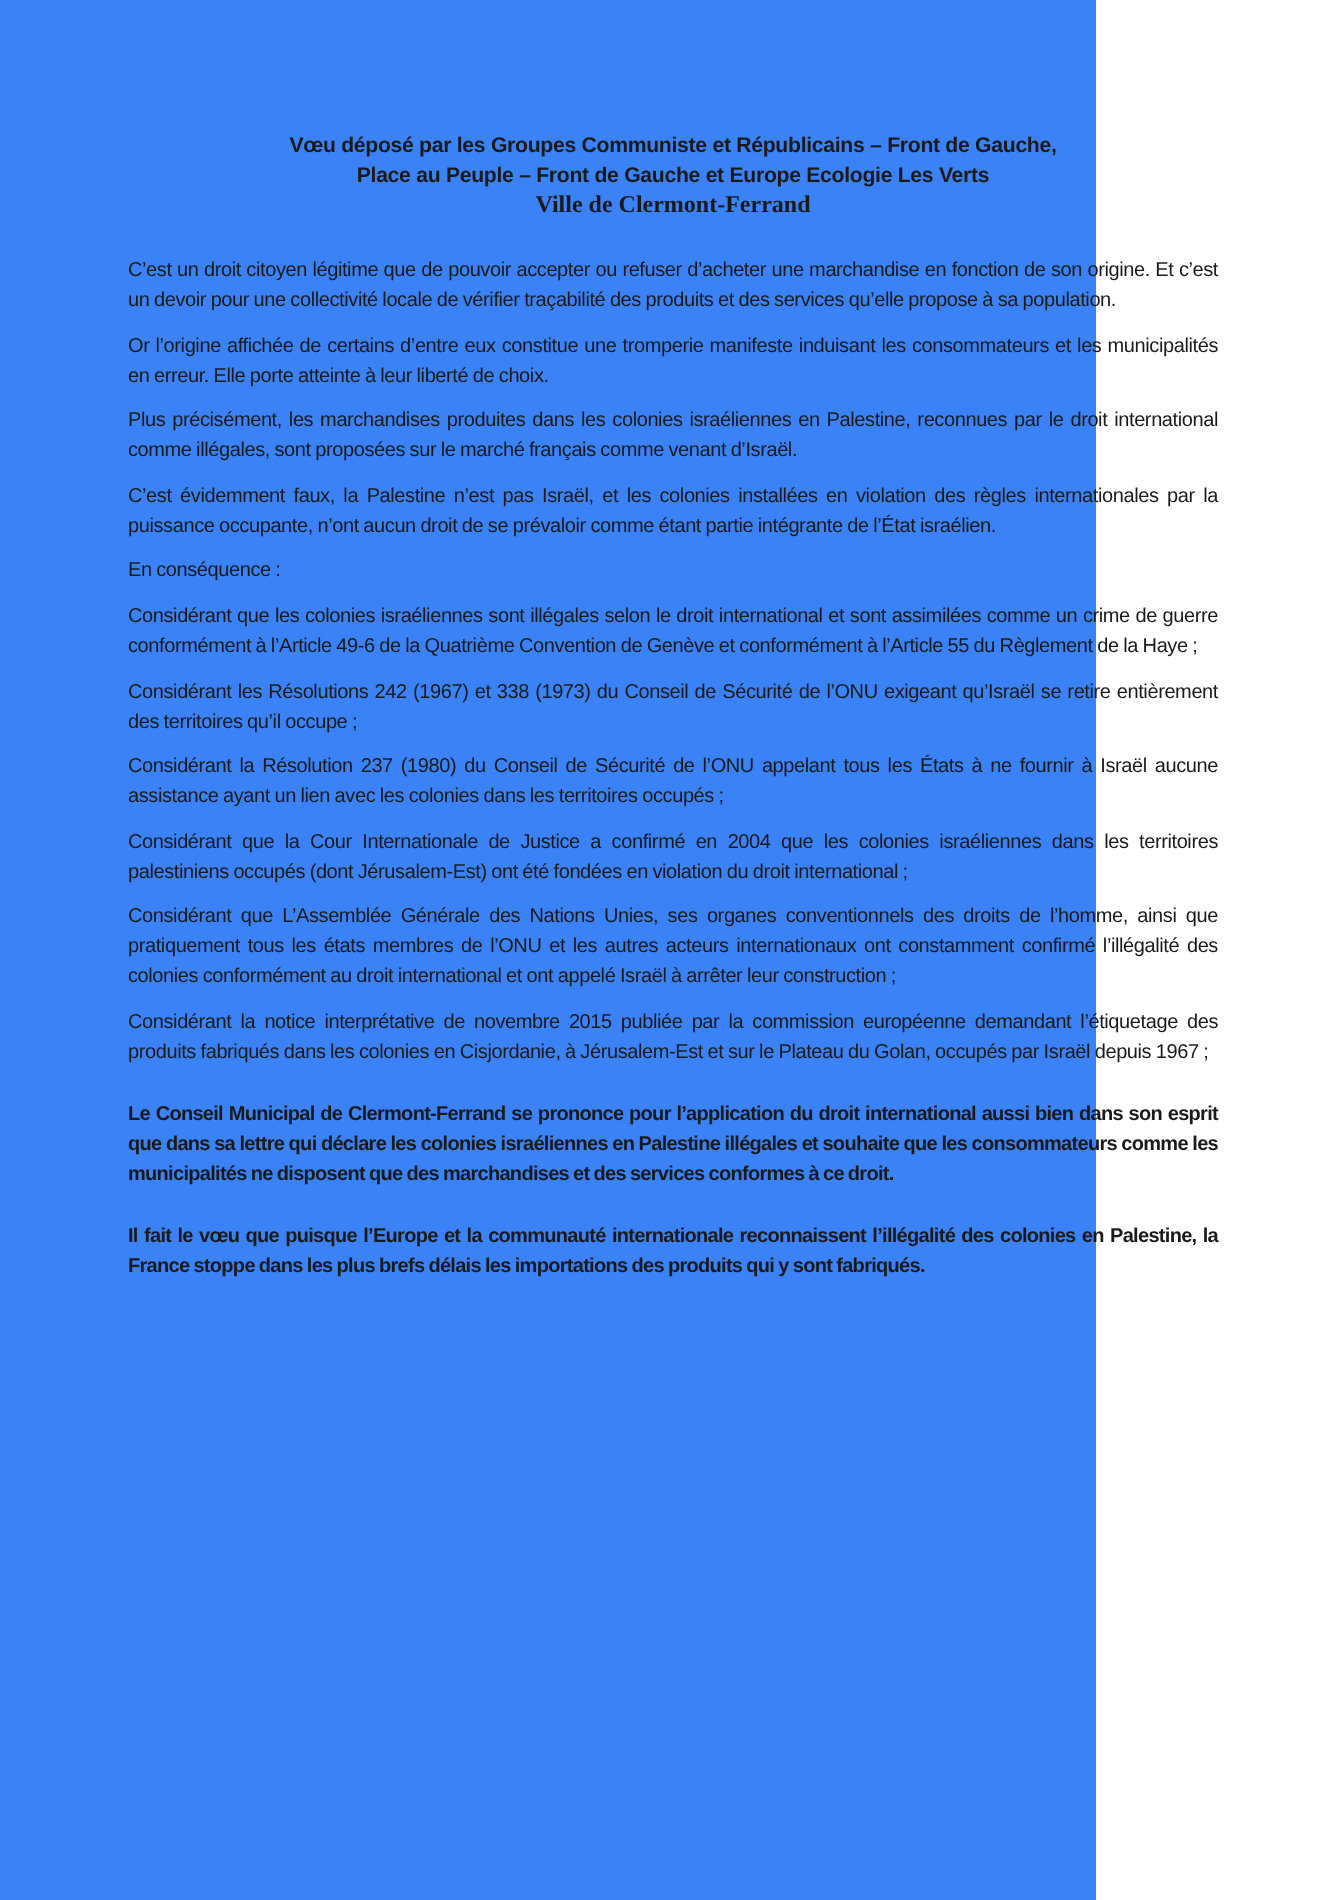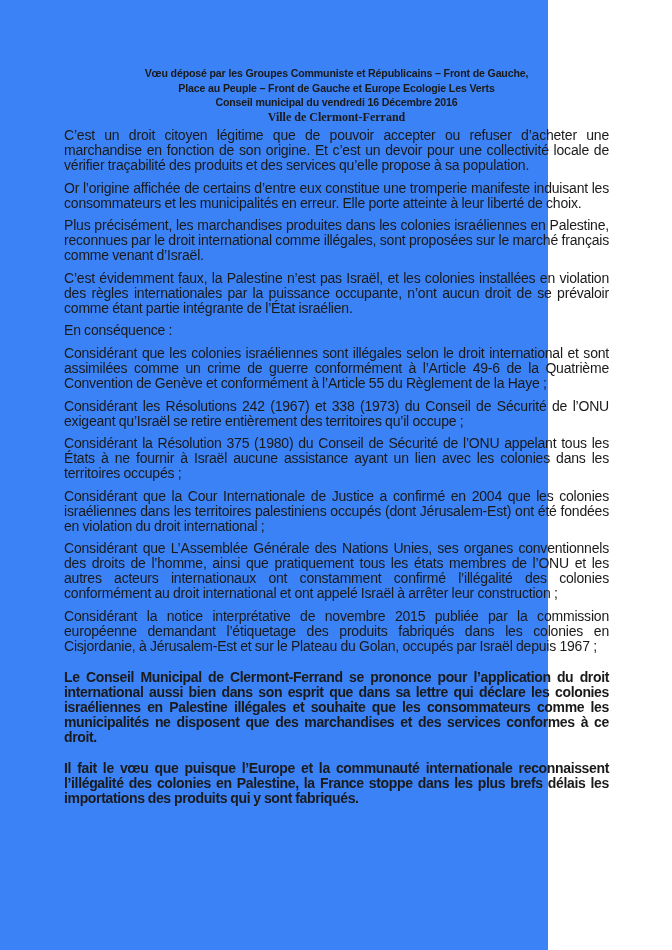--- a/index.html
+++ b/index.html
@@ -44,53 +44,52 @@
       line-height: 14px;
     }
     .body {
       position: absolute;
       left: 64px;
       width: 545px;
       top: 128px;
     }
     .para {
       font-family: "Liberation Sans", sans-serif;
-      font-size: 14px;
+      font-size: 10px;
       line-height: 15px;
       letter-spacing: -0.2px;
       text-align: justify;
       margin: 0 0 7.6px 0;
       word-spacing: -0.3px;
     }
     .para.bold {
       font-weight: bold;
       letter-spacing: -0.35px;
       word-spacing: -0.4px;
       margin-top: 16px;
     }
   </style>
 </head>
 <body>
 
 <div class="page">
   <div class="header">
     <div class="line">Vœu déposé par les Groupes Communiste et Républicains – Front de Gauche,</div>
     <div class="line">Place au Peuple – Front de Gauche et Europe Ecologie Les Verts</div>
-    <div class="line">Conseil municipal du vendredi 16 Décembre 2016</div>
     <div class="city">Ville de Clermont-Ferrand</div>
   </div>
 
   <div class="body">
     <p class="para">C’est un droit citoyen légitime que de pouvoir accepter ou refuser d’acheter une marchandise en fonction de son origine. Et c’est un devoir pour une collectivité locale de vérifier traçabilité des produits et des services qu’elle propose à sa population.</p>
     <p class="para">Or l’origine affichée de certains d’entre eux constitue une tromperie manifeste induisant les consommateurs et les municipalités en erreur. Elle porte atteinte à leur liberté de choix.</p>
     <p class="para">Plus précisément, les marchandises produites dans les colonies israéliennes en Palestine, reconnues par le droit international comme illégales, sont proposées sur le marché français comme venant d’Israël.</p>
     <p class="para">C’est évidemment faux, la Palestine n’est pas Israël, et les colonies installées en violation des règles internationales par la puissance occupante, n’ont aucun droit de se prévaloir comme étant partie intégrante de l’État israélien.</p>
     <p class="para">En conséquence :</p>
     <p class="para">Considérant que les colonies israéliennes sont illégales selon le droit international et sont assimilées comme un crime de guerre conformément à l’Article 49-6 de la Quatrième Convention de Genève et conformément à l’Article 55 du Règlement de la Haye ;</p>
     <p class="para">Considérant les Résolutions 242 (1967) et 338 (1973) du Conseil de Sécurité de l’ONU exigeant qu’Israël se retire entièrement des territoires qu’il occupe ;</p>
-    <p class="para">Considérant la Résolution 375 (1980) du Conseil de Sécurité de l’ONU appelant tous les États à ne fournir à Israël aucune assistance ayant un lien avec les colonies dans les territoires occupés ;</p>
+    <p class="para">Considérant la Résolution 237 (1980) du Conseil de Sécurité de l’ONU appelant tous les États à ne fournir à Israël aucune assistance ayant un lien avec les colonies dans les territoires occupés ;</p>
     <p class="para">Considérant que la Cour Internationale de Justice a confirmé en 2004 que les colonies israéliennes dans les territoires palestiniens occupés (dont Jérusalem-Est) ont été fondées en violation du droit international ;</p>
     <p class="para">Considérant que L’Assemblée Générale des Nations Unies, ses organes conventionnels des droits de l’homme, ainsi que pratiquement tous les états membres de l’ONU et les autres acteurs internationaux ont constamment confirmé l’illégalité des colonies conformément au droit international et ont appelé Israël à arrêter leur construction ;</p>
     <p class="para">Considérant la notice interprétative de novembre 2015 publiée par la commission européenne demandant l’étiquetage des produits fabriqués dans les colonies en Cisjordanie, à Jérusalem-Est et sur le Plateau du Golan, occupés par Israël depuis 1967 ;</p>
     <p class="para bold">Le Conseil Municipal de Clermont-Ferrand se prononce pour l’application du droit international aussi bien dans son esprit que dans sa lettre qui déclare les colonies israéliennes en Palestine illégales et souhaite que les consommateurs comme les municipalités ne disposent que des marchandises et des services conformes à ce droit.</p>
     <p class="para bold">Il fait le vœu que puisque l’Europe et la communauté internationale reconnaissent l’illégalité des colonies en Palestine, la France stoppe dans les plus brefs délais les importations des produits qui y sont fabriqués.</p>
   </div>
 </div>
 
 </body></html>

